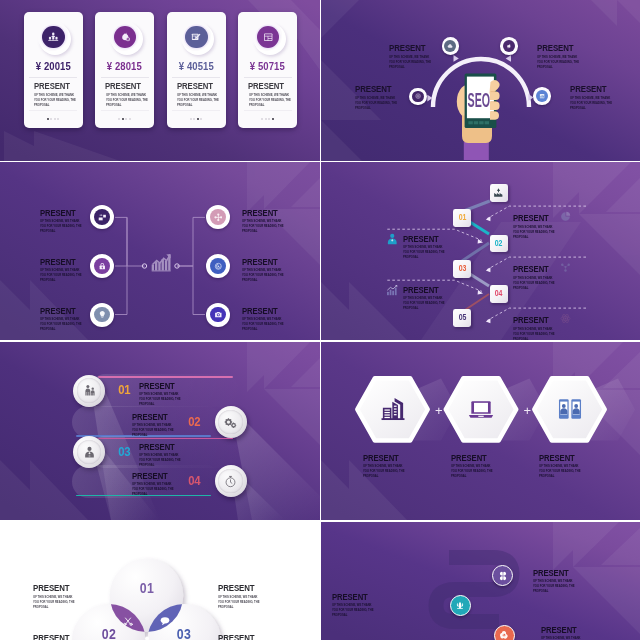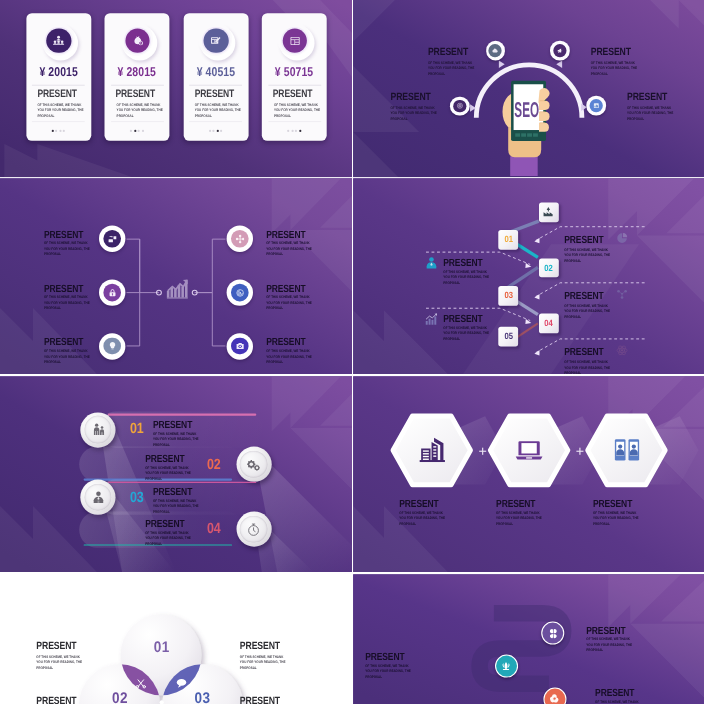--- a/index.html
+++ b/index.html
@@ -619,21 +619,21 @@
         </div>
         <div class="sb" style="left: 168.8px; top: 72.6px; color: rgb(27, 181, 200);">
           <span>02</span>
         </div>
         <div class="sb" style="left: 132.3px; top: 97.9px; color: rgb(232, 96, 60);">
           <span>03</span>
         </div>
         <div class="sb" style="left: 168.8px; top: 123.1px; color: rgb(224, 74, 107);">
           <span>04</span>
         </div>
-        <div class="sb" style="left: 132.3px; top: 135px; color: rgb(74, 56, 120); justify-content: center;">
+        <div class="sb" style="left: 132.3px; top: 147px; color: rgb(74, 56, 120); justify-content: center;">
           <span>05</span>
         </div>
         <div class="sicon" style="left: 168.8px; top: 22px;">
           <svg viewBox="0 0 24 24" width="11" height="11" style="fill:currentColor">
             <g fill="#3b4a52">
               <path d="M12 2.5l3.4 6h-6.8z"></path>
               <rect x="11" y="7" width="2" height="4.5"></rect>
               <path d="M2.5 21V13l6 4v-4l6 4v-4l6 4v4z"></path>
             </g>
           </svg>

